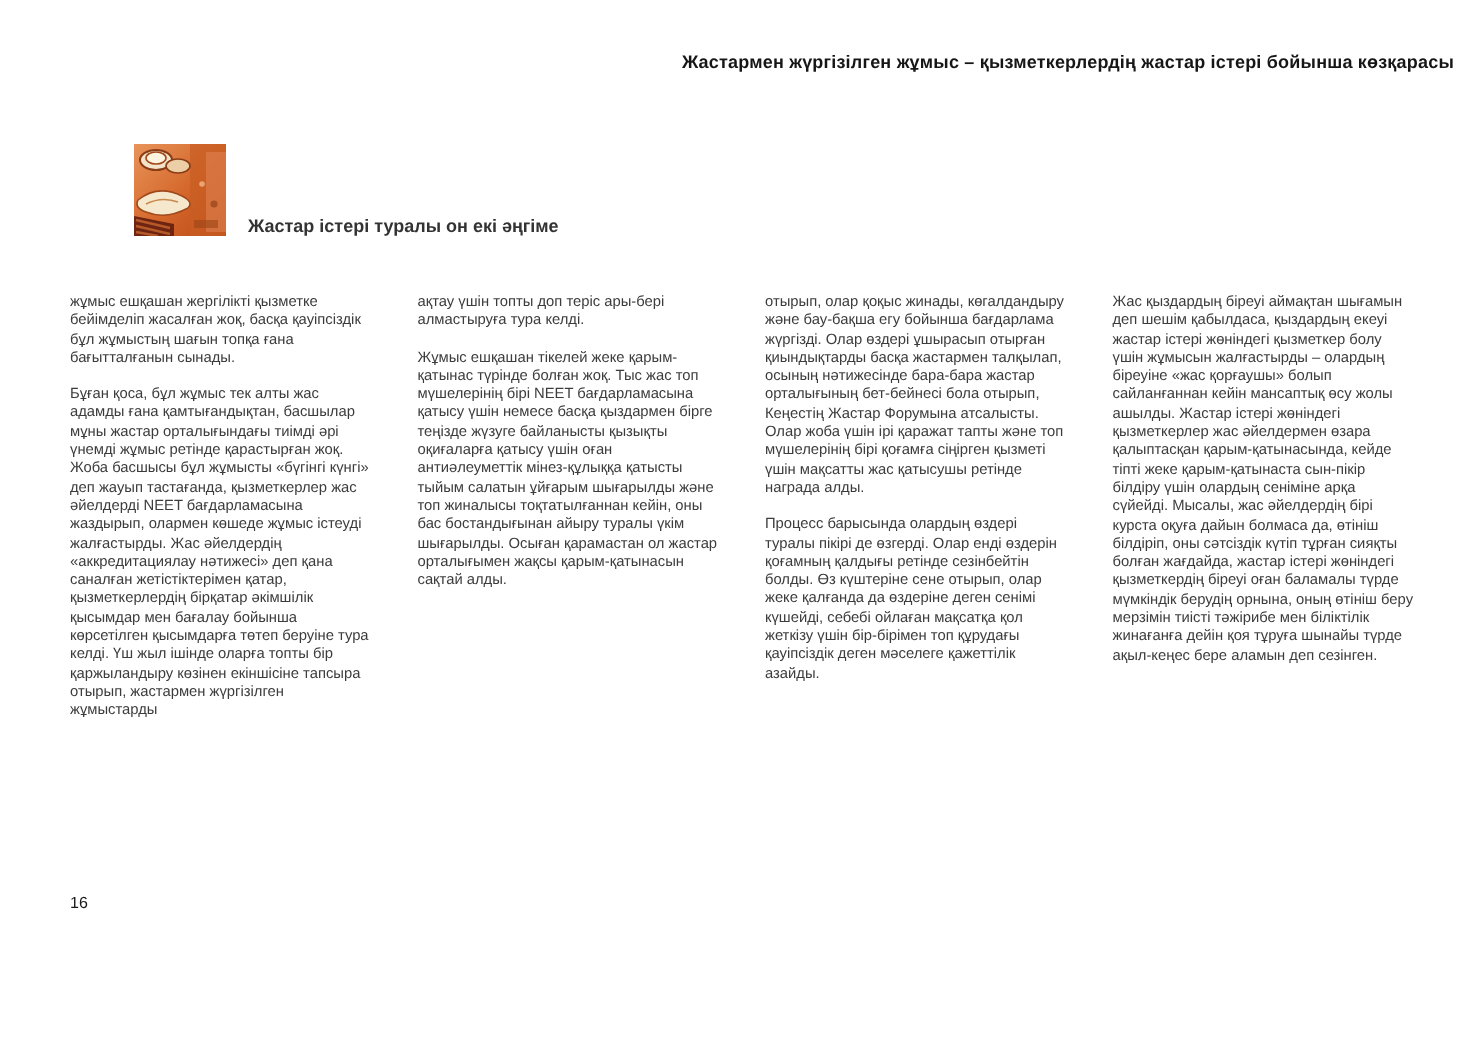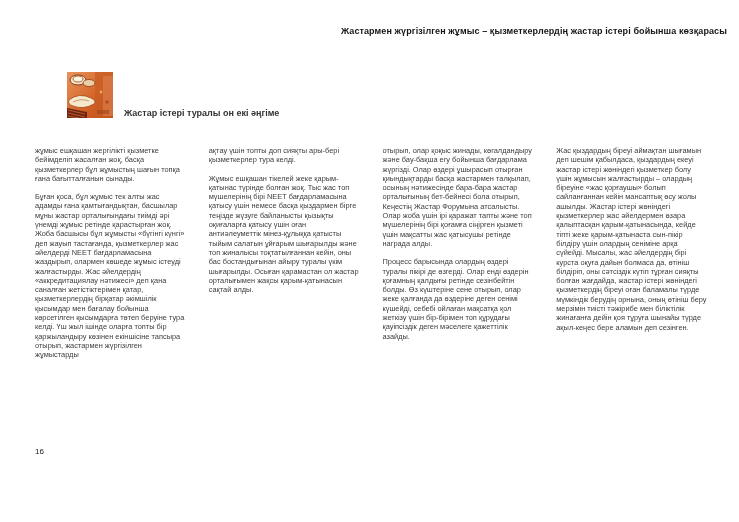--- a/index.html
+++ b/index.html
@@ -112,25 +112,25 @@
       <circle cx="34" cy="20" r="1.4" fill="#f0b584" opacity="0.8"></circle>
       <circle cx="40" cy="30" r="1.8" fill="#8a3c16" opacity="0.6"></circle>
       <rect x="30" y="38" width="12" height="4" fill="#9c4418" opacity="0.6"></rect>
     </svg>
     <div class="section-title">Жастар істері туралы он екі әңгіме</div>
   </div>
 
   <div class="columns">
 
   <div class="column">
-        <p>жұмыс ешқашан жергілікті қызметке бейімделіп жасалған жоқ, басқа қызметкерлер бұл жұмыстың шағын топқа ғана бағытталғанын сынады.</p>
+        <p>жұмыс ешқашан жергілікті қызметке бейімделіп жасалған жоқ, басқа қауіпсіздік бұл жұмыстың шағын топқа ғана бағытталғанын сынады.</p>
         <p>Бұған қоса, бұл жұмыс тек алты жас адамды ғана қамтығандықтан, басшылар мұны жастар орталығындағы тиімді әрі үнемді жұмыс ретінде қарастырған жоқ. Жоба басшысы бұл жұмысты «бүгінгі күнгі» деп жауып тастағанда, қызметкерлер жас әйелдерді NEET бағдарламасына жаздырып, олармен көшеде жұмыс істеуді жалғастырды. Жас әйелдердің «аккредитациялау нәтижесі» деп қана саналған жетістіктерімен қатар, қызметкерлердің бірқатар әкімшілік қысымдар мен бағалау бойынша көрсетілген қысымдарға төтеп беруіне тура келді. Үш жыл ішінде оларға топты бір қаржыландыру көзінен екіншісіне тапсыра отырып, жастармен жүргізілген жұмыстарды</p>
       </div>
       <div class="column">
-        <p>ақтау үшін топты доп сияқты ары-бері қызметкерлер тура келді.</p>
+        <p>ақтау үшін топты доп теріс ары-бері алмастыруға тура келді.</p>
         <p>Жұмыс ешқашан тікелей жеке қарым-қатынас түрінде болған жоқ. Тыс жас топ мүшелерінің бірі NEET бағдарламасына қатысу үшін немесе басқа қыздармен бірге теңізде жүзуге байланысты қызықты оқиғаларға қатысу үшін оған антиәлеуметтік мінез-құлыққа қатысты тыйым салатын ұйғарым шығарылды және топ жиналысы тоқтатылғаннан кейін, оны бас бостандығынан айыру туралы үкім шығарылды. Осыған қарамастан ол жастар орталығымен жақсы қарым-қатынасын сақтай алды.</p>
       </div>
       <div class="column">
         <p>отырып, олар қоқыс жинады, көгалдандыру және бау-бақша егу бойынша бағдарлама жүргізді. Олар өздері ұшырасып отырған қиындықтарды басқа жастармен талқылап, осының нәтижесінде бара-бара жастар орталығының бет-бейнесі бола отырып, Кеңестің Жастар Форумына атсалысты. Олар жоба үшін ірі қаражат тапты және топ мүшелерінің бірі қоғамға сіңірген қызметі үшін мақсатты жас қатысушы ретінде награда алды.</p>
         <p>Процесс барысында олардың өздері туралы пікірі де өзгерді. Олар енді өздерін қоғамның қалдығы ретінде сезінбейтін болды. Өз күштеріне сене отырып, олар жеке қалғанда да өздеріне деген сенімі күшейді, себебі ойлаған мақсатқа қол жеткізу үшін бір-бірімен топ құрудағы қауіпсіздік деген мәселеге қажеттілік азайды.</p>
       </div>
       <div class="column">
         <p>Жас қыздардың біреуі аймақтан шығамын деп шешім қабылдаса, қыздардың екеуі жастар істері жөніндегі қызметкер болу үшін жұмысын жалғастырды – олардың біреуіне «жас қорғаушы» болып сайланғаннан кейін мансаптық өсу жолы ашылды. Жастар істері жөніндегі қызметкерлер жас әйелдермен өзара қалыптасқан қарым-қатынасында, кейде тіпті жеке қарым-қатынаста сын-пікір білдіру үшін олардың сеніміне арқа сүйейді. Мысалы, жас әйелдердің бірі курста оқуға дайын болмаса да, өтініш білдіріп, оны сәтсіздік күтіп тұрған сияқты болған жағдайда, жастар істері жөніндегі қызметкердің біреуі оған баламалы түрде мүмкіндік берудің орнына, оның өтініш беру мерзімін тиісті тәжірибе мен біліктілік жинағанға дейін қоя тұруға шынайы түрде ақыл-кеңес бере аламын деп сезінген.</p>
       </div>
     </div>

